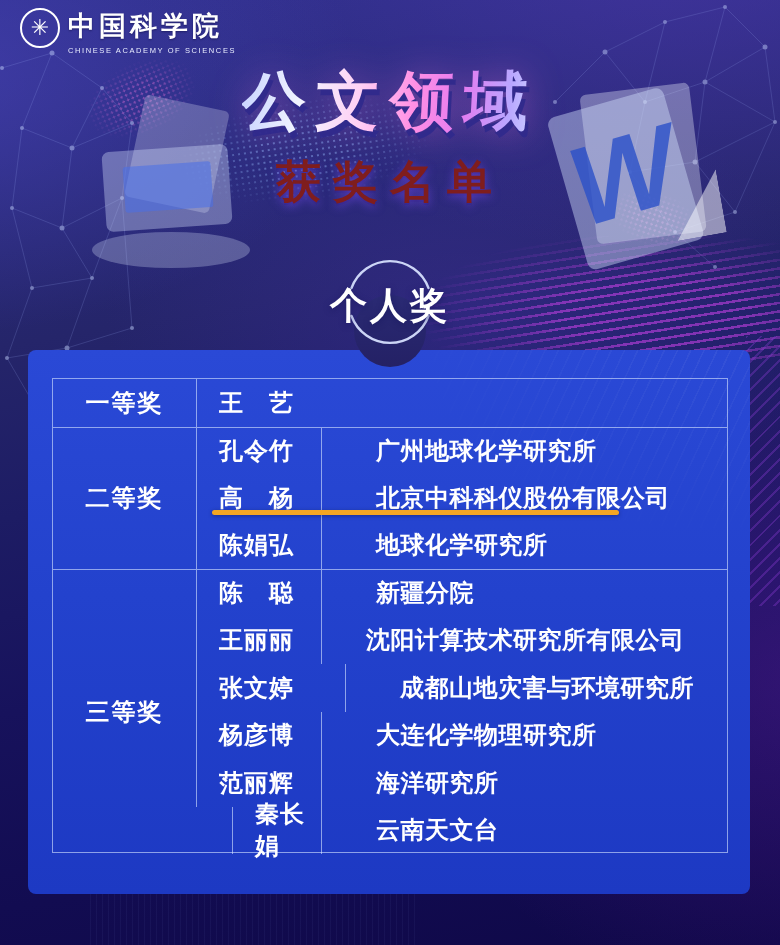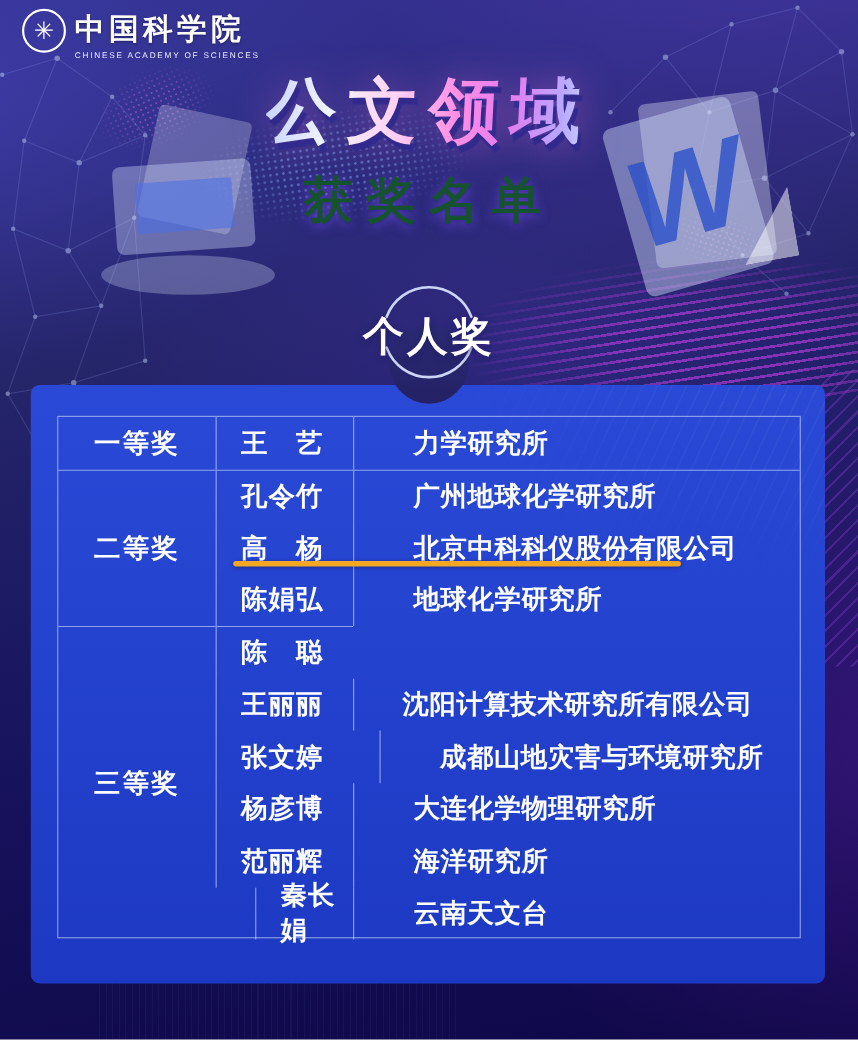--- a/index.html
+++ b/index.html
@@ -80,21 +80,21 @@
   
   .title-wrap { left:0; top:58px; width:780px; text-align:center; z-index:4;
     filter: drop-shadow(3px 6px 0 rgba(48,42,140,.95)) drop-shadow(0 0 18px rgba(255,120,230,.30)); }
   .title {
     display:inline-block; font-size:64px; font-weight:800; letter-spacing:10px;
     transform:skewX(-3deg);
     background:linear-gradient(92deg,#c9d4ff 0%,#f2f4ff 20%,#ffd0f4 40%,#ff8fe4 58%,#e47bf0 74%,#b9a6ff 90%,#ccd4ff 100%);
     -webkit-background-clip:text; background-clip:text; color:transparent;
   }
   .subtitle-wrap { left:0; top:152px; width:780px; text-align:center; z-index:4; }
-  .subtitle { display:inline-block; color:#14532d; font-size:45px; font-weight:800;
+  .subtitle { display:inline-block; color:#7f1d1d; font-size:45px; font-weight:800;
     letter-spacing:12px; text-shadow:0 3px 10px rgba(130,80,255,.55), 0 2px 0 rgba(40,30,120,.6); }
 
   
   .notch { left:354px; top:295px; width:72px; height:72px; border-radius:50%;
     background:linear-gradient(180deg,#2a2a74 0%,#242165 100%); z-index:3; }
   .badge-ring { left:347px; top:259px; z-index:4; }
   .badge-label { left:290px; top:281px; width:200px; text-align:center; z-index:5;
     color:#fff; font-size:37px; font-weight:700; letter-spacing:3px;
     text-shadow:0 2px 6px rgba(20,20,90,.5); }
 
@@ -206,30 +206,30 @@
 <svg class="abs badge-ring" width="86" height="86" viewBox="0 0 86 86">
   <path d="M 81.5 57 A 41 41 0 0 1 4.5 57" fill="none" stroke="#ccd5f6" stroke-width="2.4" stroke-linecap="round"></path>
   <path d="M 4.5 29 A 41 41 0 0 1 81.5 29" fill="none" stroke="#ccd5f6" stroke-width="2.4" stroke-linecap="round"></path>
 </svg>
 <div class="abs badge-label">个人奖</div>
 
 <div class="abs panel">
   <div id="awards-grid" class="awards-grid">
       <div class="cell tier-cell" style="grid-area: 1 / 1 / span 1;">一等奖</div>
       <div class="cell name-cell" style="grid-area: 1 / 2;">王　艺</div>
-      <div class="cell org-cell" style="grid-area: 1 / 3;">力学研究所</div>
       <div class="cell tier-cell group-start" style="grid-area: 2 / 1 / span 3;">二等奖</div>
       <div class="cell name-cell group-start" style="grid-area: 2 / 2;">孔令竹</div>
       <div class="cell name-cell" style="grid-area: 3 / 2;">高　杨</div>
       <div class="cell org-cell group-start" style="grid-area: 2 / 3;">广州地球化学研究所</div>
       <div class="cell name-cell" style="grid-area: 4 / 2;">陈娟弘</div>
       <div class="cell org-cell" style="grid-area: 3 / 3;">北京中科科仪股份有限公司</div>
       <div class="cell org-cell" style="grid-area: 4 / 3;">地球化学研究所</div>
       <div class="cell tier-cell group-start" style="grid-area: 5 / 1 / span 6;">三等奖</div>
       <div class="cell name-cell group-start" style="grid-area: 5 / 2;">陈　聪</div>
+      <div class="cell org-cell group-start" style="grid-area: 5 / 3;">新疆分院</div>
       <div class="cell name-cell" style="grid-area: 6 / 2;">王丽丽</div>
       <div class="cell org-cell" style="grid-area: 6 / 3; padding-left: 44px;">沈阳计算技术研究所有限公司</div>
       <div class="cell name-cell" style="grid-area: 7 / 2;">张文婷</div>
       <div class="cell org-cell" style="grid-area: 7 / 3; margin-left: 24px;">成都山地灾害与环境研究所</div>
       <div class="cell name-cell" style="grid-area: 8 / 2;">杨彦博</div>
       <div class="cell org-cell" style="grid-area: 8 / 3;">大连化学物理研究所</div>
       <div class="cell name-cell" style="grid-area: 9 / 2;">范丽辉</div>
       <div class="cell org-cell" style="grid-area: 9 / 3;">海洋研究所</div>
       <div class="cell name-cell" style="grid-area: 10 / 2; margin-left: 36px;">秦长娟</div>
       <div class="cell org-cell" style="grid-area: 10 / 3;">云南天文台</div>

